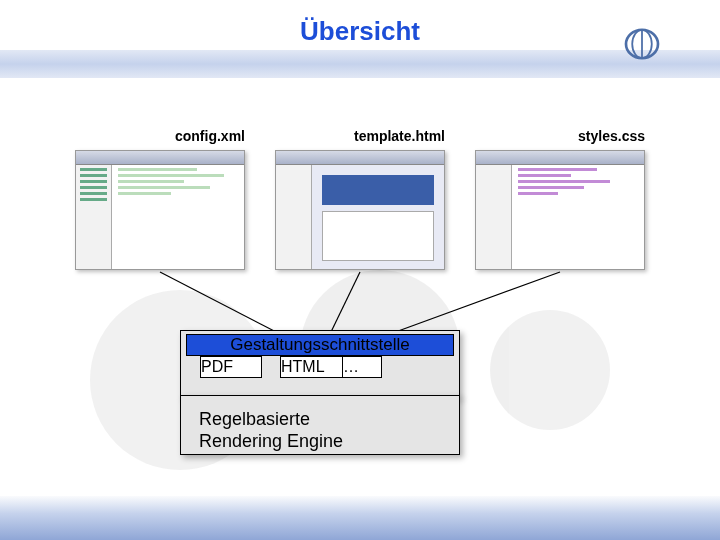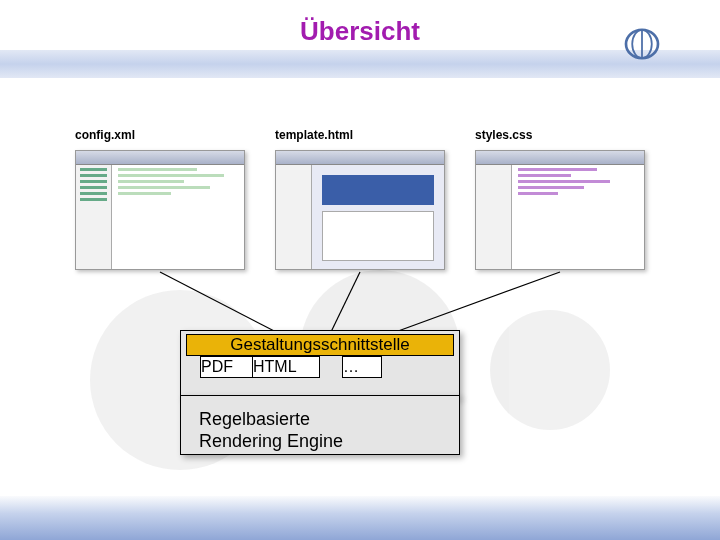--- a/index.html
+++ b/index.html
@@ -1,40 +1,40 @@
 <!DOCTYPE html>
 <html><head>
 <meta charset="utf-8">
 <style>
   * { margin: 0; padding: 0; box-sizing: border-box; }
   html, body { width: 720px; height: 540px; font-family: Arial, sans-serif; background: #fff; overflow: hidden; }
   .slide { position: relative; width: 720px; height: 540px; background: #fff; }
   .bg-top { position: absolute; top: 50px; left: 0; width: 720px; height: 28px; background: linear-gradient(to bottom, #e2e8f5 0%, #c5d2ec 50%, #e2e8f5 100%); }
   .bg-bottom { position: absolute; bottom: 0; left: 0; width: 720px; height: 44px; background: linear-gradient(to bottom, #fafbfd 0%, #c5d2ec 40%, #8fa6d6 100%); }
-  .title { position: absolute; top: 16px; left: 0; width: 720px; text-align: center; font-size: 26px; font-weight: bold; color: #a21caf; }
+  .title { position: absolute; top: 16px; left: 0; width: 720px; text-align: center; font-size: 26px; font-weight: bold; color: #1d4ed8; }
   .logo { position: absolute; top: 28px; right: 60px; width: 36px; height: 32px; }
   .logo svg { width: 36px; height: 32px; }
 
   .watermark { position: absolute; left: 60px; top: 230px; width: 600px; height: 260px; opacity: 0.07; }
   .watermark .c { position: absolute; border-radius: 50%; background: #333; }
 
-  .filelabel { position: absolute; font-size: 12px; font-weight: bold; color: #000; text-align: left; }
+  .filelabel { position: absolute; font-size: 14px; font-weight: bold; color: #000; text-align: right; }
   .thumb { position: absolute; width: 170px; height: 120px; background: #e9e9e9; border: 1px solid #999; box-shadow: 2px 2px 4px rgba(0,0,0,0.25); }
   .thumb .tb { height: 14px; background: linear-gradient(#d6dae6,#a9b2c9); border-bottom: 1px solid #888; }
   .thumb .left { position: absolute; top: 14px; left: 0; width: 36px; bottom: 0; background: #f2f2f2; border-right: 1px solid #aaa; }
   .thumb .left .line { height: 3px; margin: 3px 4px; background: #6a8; }
   .thumb .main { position: absolute; top: 14px; left: 36px; right: 0; bottom: 0; background: #fff; }
   .thumb .main .ml { height: 3px; margin: 3px 6px; background: #bdb; }
   .thumb.css .main .ml { background: #c28bd6; }
   .thumb.tpl .main { background: #e8eaf5; }
   .thumb.tpl .main .blk { position: absolute; top: 10px; left: 10px; right: 10px; height: 30px; background: #3a5ea8; }
   .thumb.tpl .main .blk2 { position: absolute; top: 46px; left: 10px; right: 10px; height: 50px; background: #fff; border: 1px solid #aaa; }
 
   .engine-box { position: absolute; left: 180px; top: 330px; width: 280px; height: 68px; background: #e5e5e5; border: 1.5px solid #000; box-shadow: 3px 3px 6px rgba(0,0,0,0.3); }
-  .iface-box { position: absolute; left: 186px; top: 334px; width: 268px; height: 22px; background: #eab308; border: 1.5px solid #000; z-index: 2; font-size: 17px; text-align: center; line-height: 20px; }
+  .iface-box { position: absolute; left: 186px; top: 334px; width: 268px; height: 22px; background: #1d4ed8; border: 1.5px solid #000; z-index: 2; font-size: 17px; text-align: center; line-height: 20px; }
   .plug { position: absolute; top: 356px; height: 22px; background: #fff; border: 1.5px solid #000; z-index: 2; font-size: 16px; line-height: 20px; }
   .ext-box { position: absolute; left: 180px; top: 395px; width: 280px; height: 60px; background: #e5e5e5; border: 1.5px solid #000; box-shadow: 3px 3px 6px rgba(0,0,0,0.3); font-size: 18px; padding: 12px 18px; line-height: 22px; }
 </style>
 </head>
 <body>
 
 <div class="slide">
   <div class="bg-top"></div>
   <div class="bg-bottom"></div>
 
@@ -98,16 +98,16 @@
 
   <svg style="position:absolute;left:0;top:0;width:720px;height:540px;pointer-events:none">
     <line x1="160" y1="272" x2="280" y2="334" stroke="#000" stroke-width="1.2"></line>
     <line x1="360" y1="272" x2="330" y2="334" stroke="#000" stroke-width="1.2"></line>
     <line x1="560" y1="272" x2="390" y2="334" stroke="#000" stroke-width="1.2"></line>
   </svg>
 
   <div class="engine-box"></div>
   <div class="iface-box">Gestaltungsschnittstelle</div>
   <div class="plug" style="left:200px;width:62px">PDF</div>
-  <div class="plug" style="left:252px;width:68px">HTML</div>
+  <div class="plug" style="left:280px;width:68px">HTML</div>
   <div class="plug" style="left:342px;width:40px">…</div>
   <div class="ext-box"><span>Regelbasierte<br>Rendering Engine</span></div>
 </div>
 
 </body></html>

